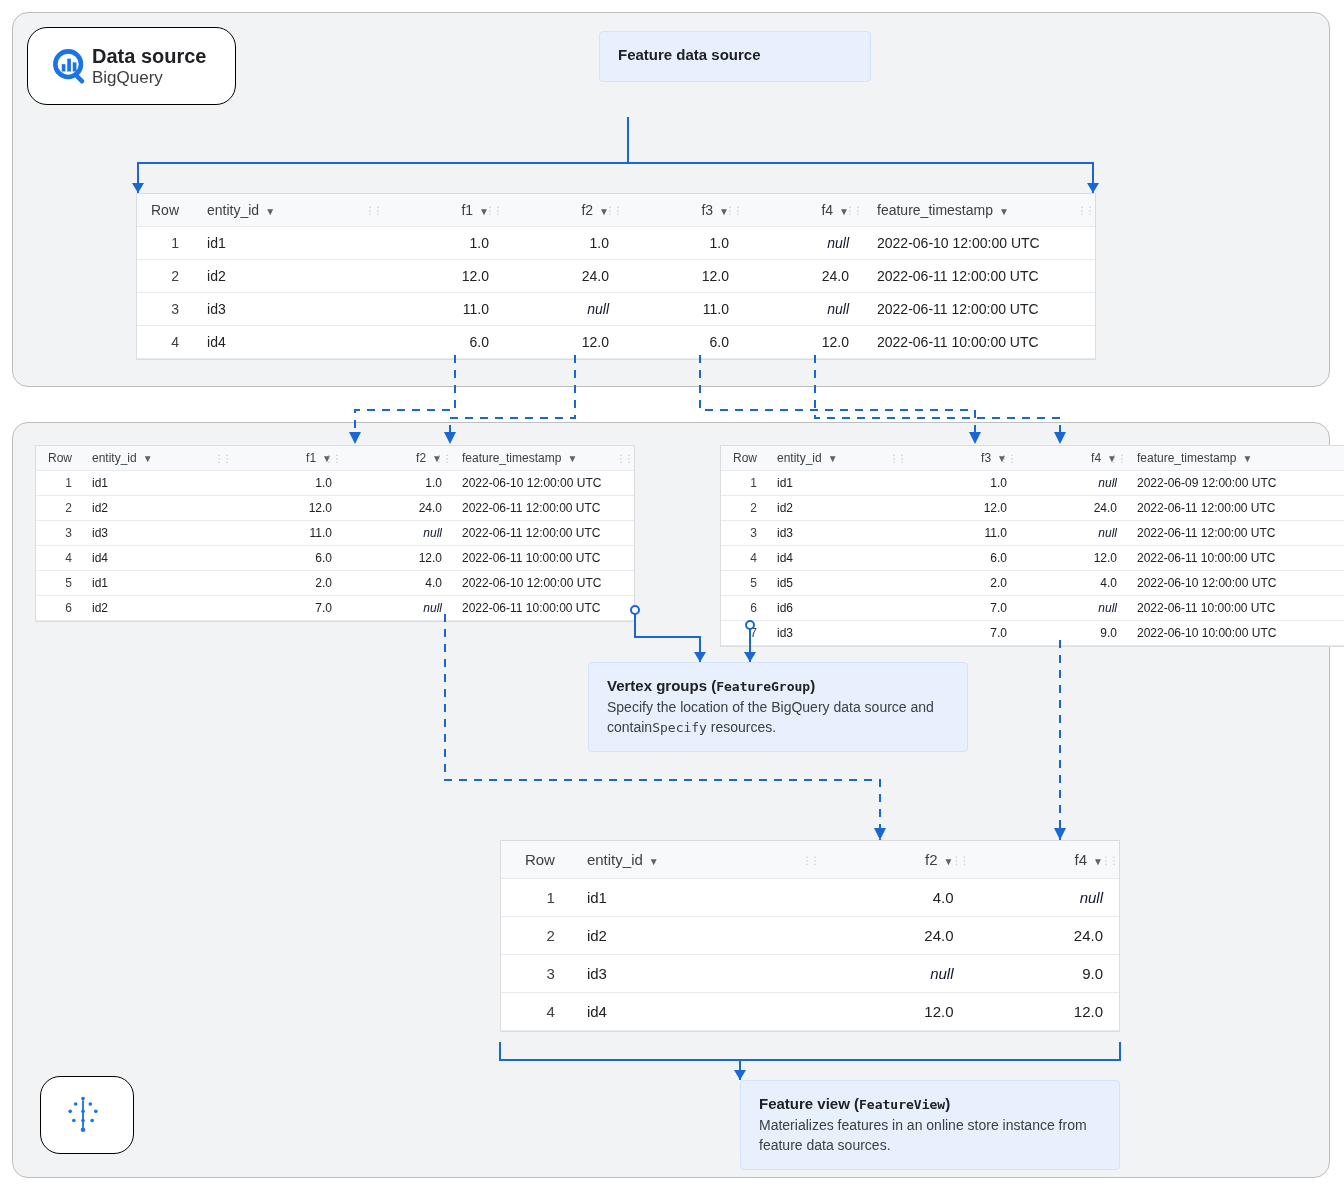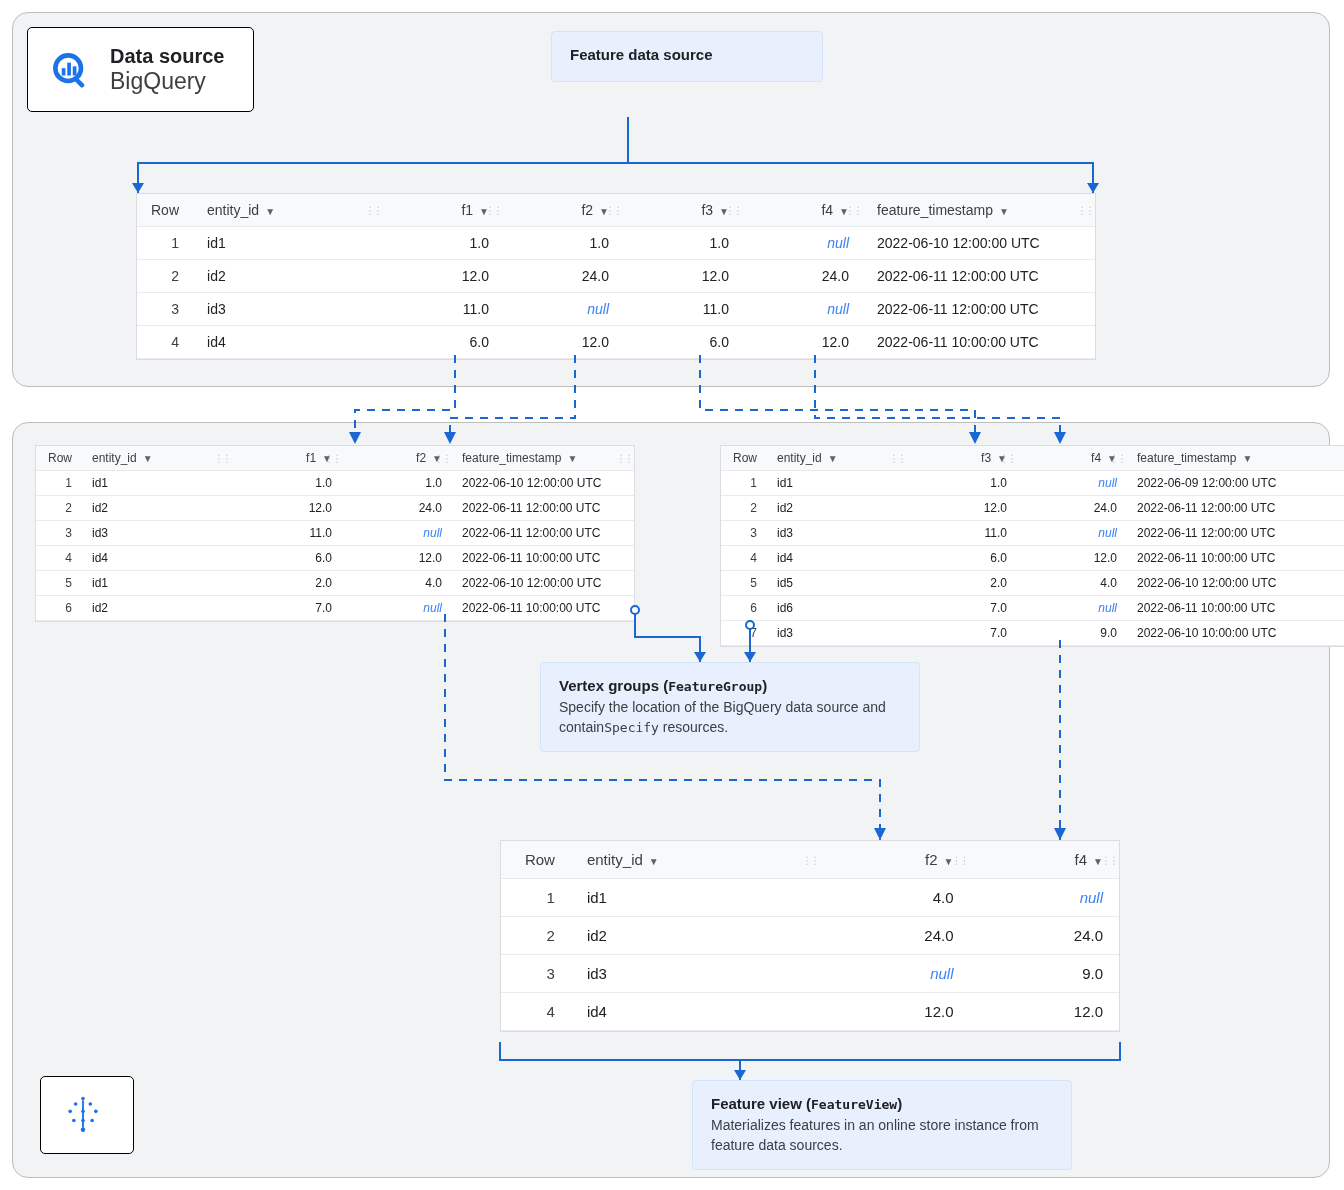--- a/index.html
+++ b/index.html
@@ -34,39 +34,39 @@
     border-radius:16px;
     background:var(--bg);
   }
   .panel-top{left:12px;top:12px;width:1318px;height:375px;}
   .panel-bottom{left:12px;top:422px;width:1318px;height:756px;}
 
   .source-card{
     position:absolute;
     background:#fff;
     border:1.5px solid #000;
-    border-radius:5px;
+    border-radius:20px;
     display:flex;
     align-items:center;
-    gap:18px;
     padding:16px 28px 16px 20px;
   }
   .source-card .title{font-weight:700;font-size:20px;line-height:1.2;}
-  .source-card .subtitle{font-size:23px;color:#3c4043;}
+  .source-card .subtitle{font-size:17px;color:#3c4043;}
   .icon-bq{width:44px;height:44px;}
   .icon-vx{width:44px;height:44px;}
 
   .callout{
     position:absolute;
     background:var(--blue-soft);
     border:1px solid #d2e3fc;
     border-radius:4px;
     padding:14px 22px 14px 18px;
     color:#202124;
     max-width:380px;
+    margin-left:48px;
   }
   .callout .t{font-weight:700;font-size:15px;margin-bottom:4px;}
   .callout .d{font-size:14px;color:#3c4043;line-height:1.4;}
   code.mono{font-family:ui-monospace,Menlo,Consolas,monospace;font-size:13px;}
 
   
   .tbl{
     position:absolute;
     background:#fff;
     border:1px solid var(--card-border);
@@ -80,21 +80,21 @@
   }
   .tbl th{
     background:#f8f9fa;
     font-weight:400;
     text-align:left;
     color:#3c4043;
     position:relative;
   }
   .tbl th.num, .tbl td.num{text-align:right;}
   .tbl td.row-idx{text-align:right;width:36px;color:#3c4043;}
-  .tbl .null{font-style:italic;color:#3b82f6;}
+  .tbl .null{font-style:italic;color:#0f172a;}
   .tbl th .dd{margin-left:6px;font-size:10px;color:#5f6368;}
   .tbl th .grip{
     position:absolute;right:2px;top:50%;transform:translateY(-50%);
     color:#c4c7c5;font-size:10px;letter-spacing:-2px;user-select:none;
   }
 
   .tbl-main{left:123px;top:180px;width:960px;}
   .tbl-main th,.tbl-main td{padding:8px 14px;font-size:14px;}
 
   .tbl-fg1{left:23px;top:391px;width:600px;font-size:12px;}

